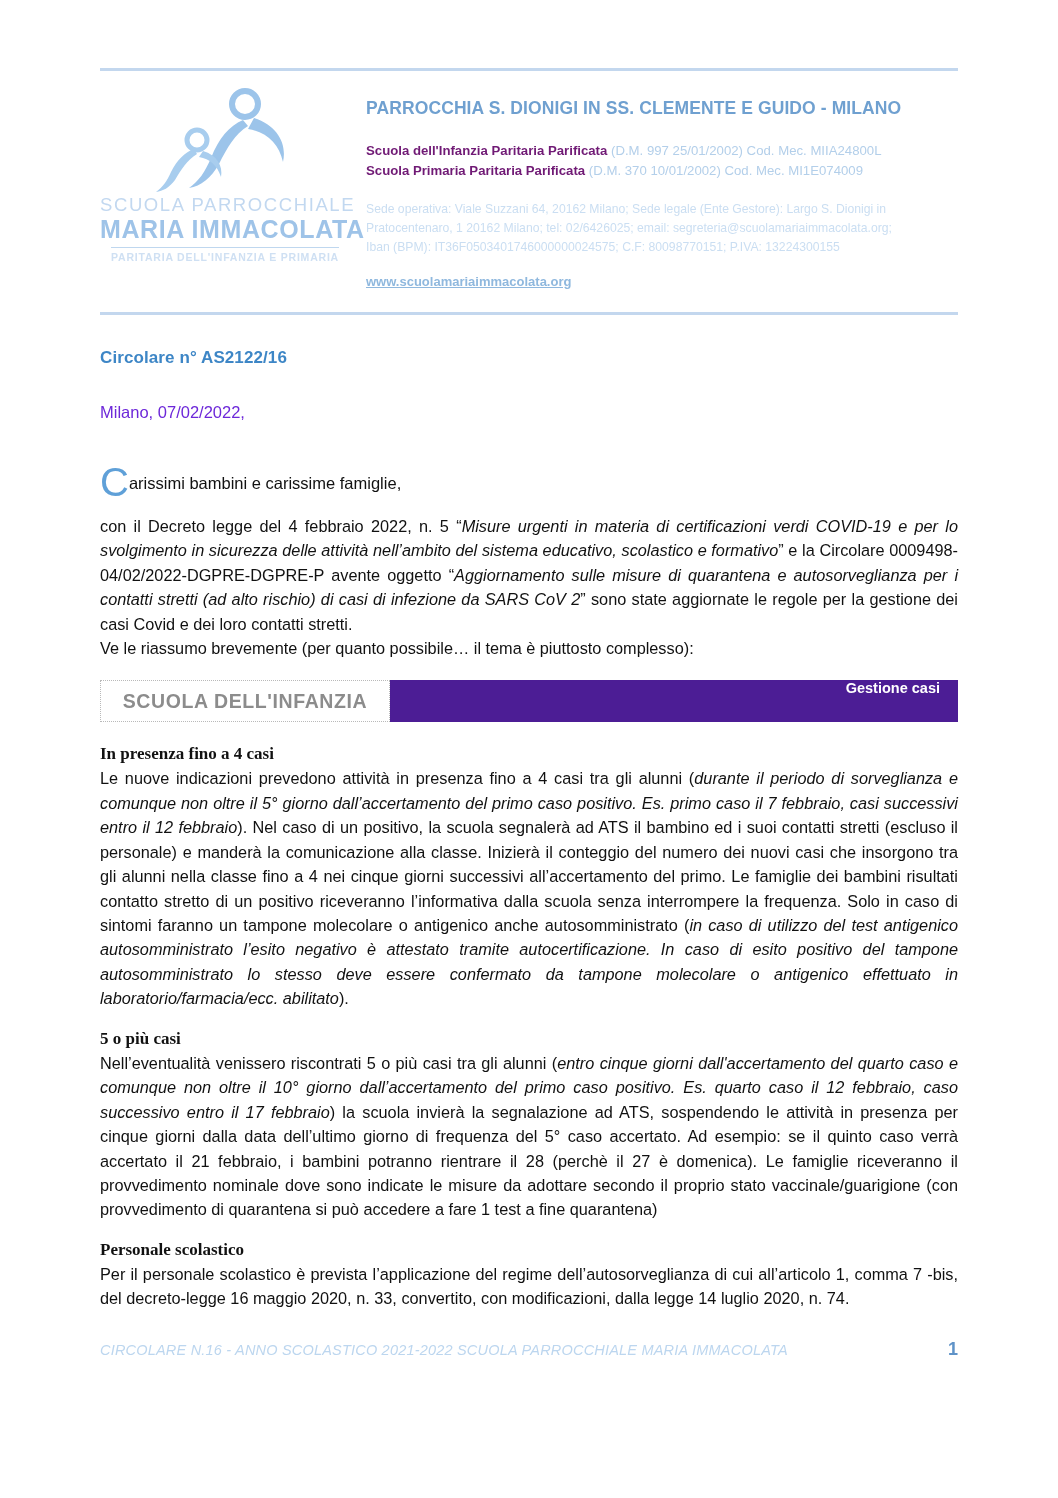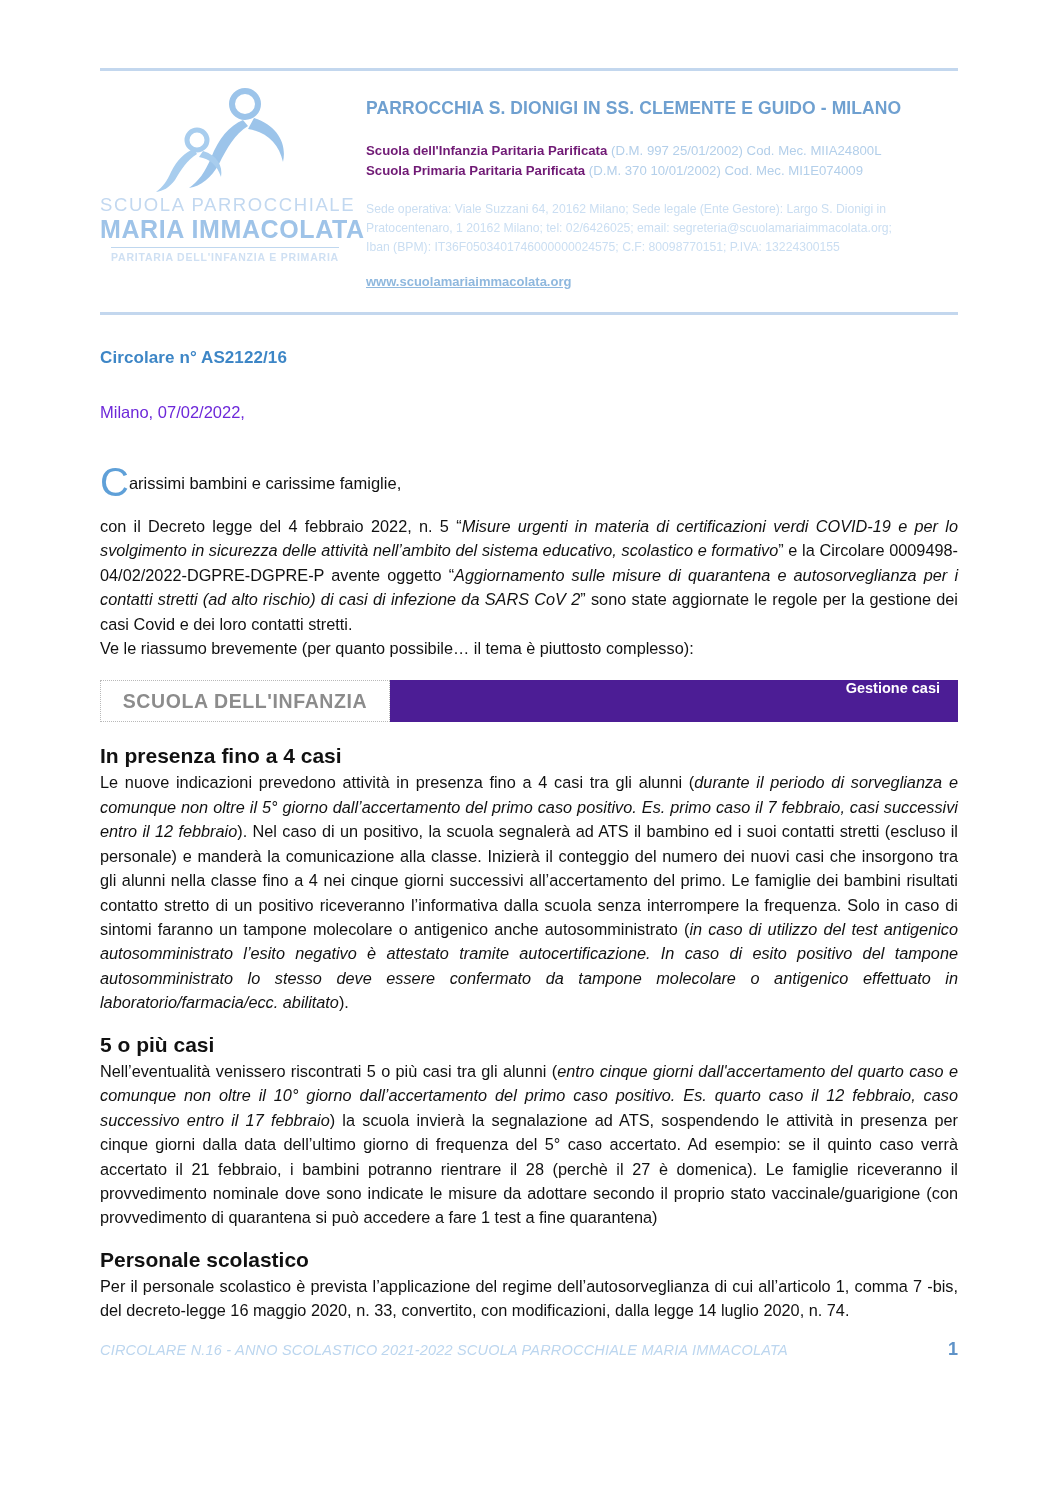--- a/index.html
+++ b/index.html
@@ -218,24 +218,25 @@
     padding-left: 20px;
   }
   .banner-bar-label {
     font-size: 14.5px;
     font-weight: 700;
     color: #ffffff;
   }
 
   
   .sub-h {
-    font-size: 21px;
+    font-size: 17px;
     font-weight: 700;
     color: #111;
     margin-bottom: 2px;
+    font-family: Liberation Serif, serif;
   }
   .sub-sec { margin-bottom: 18px; }
 
   
   .footer {
     position: absolute;
     left: 100px;
     width: 858px;
     top: 1339px;
     display: flex;

